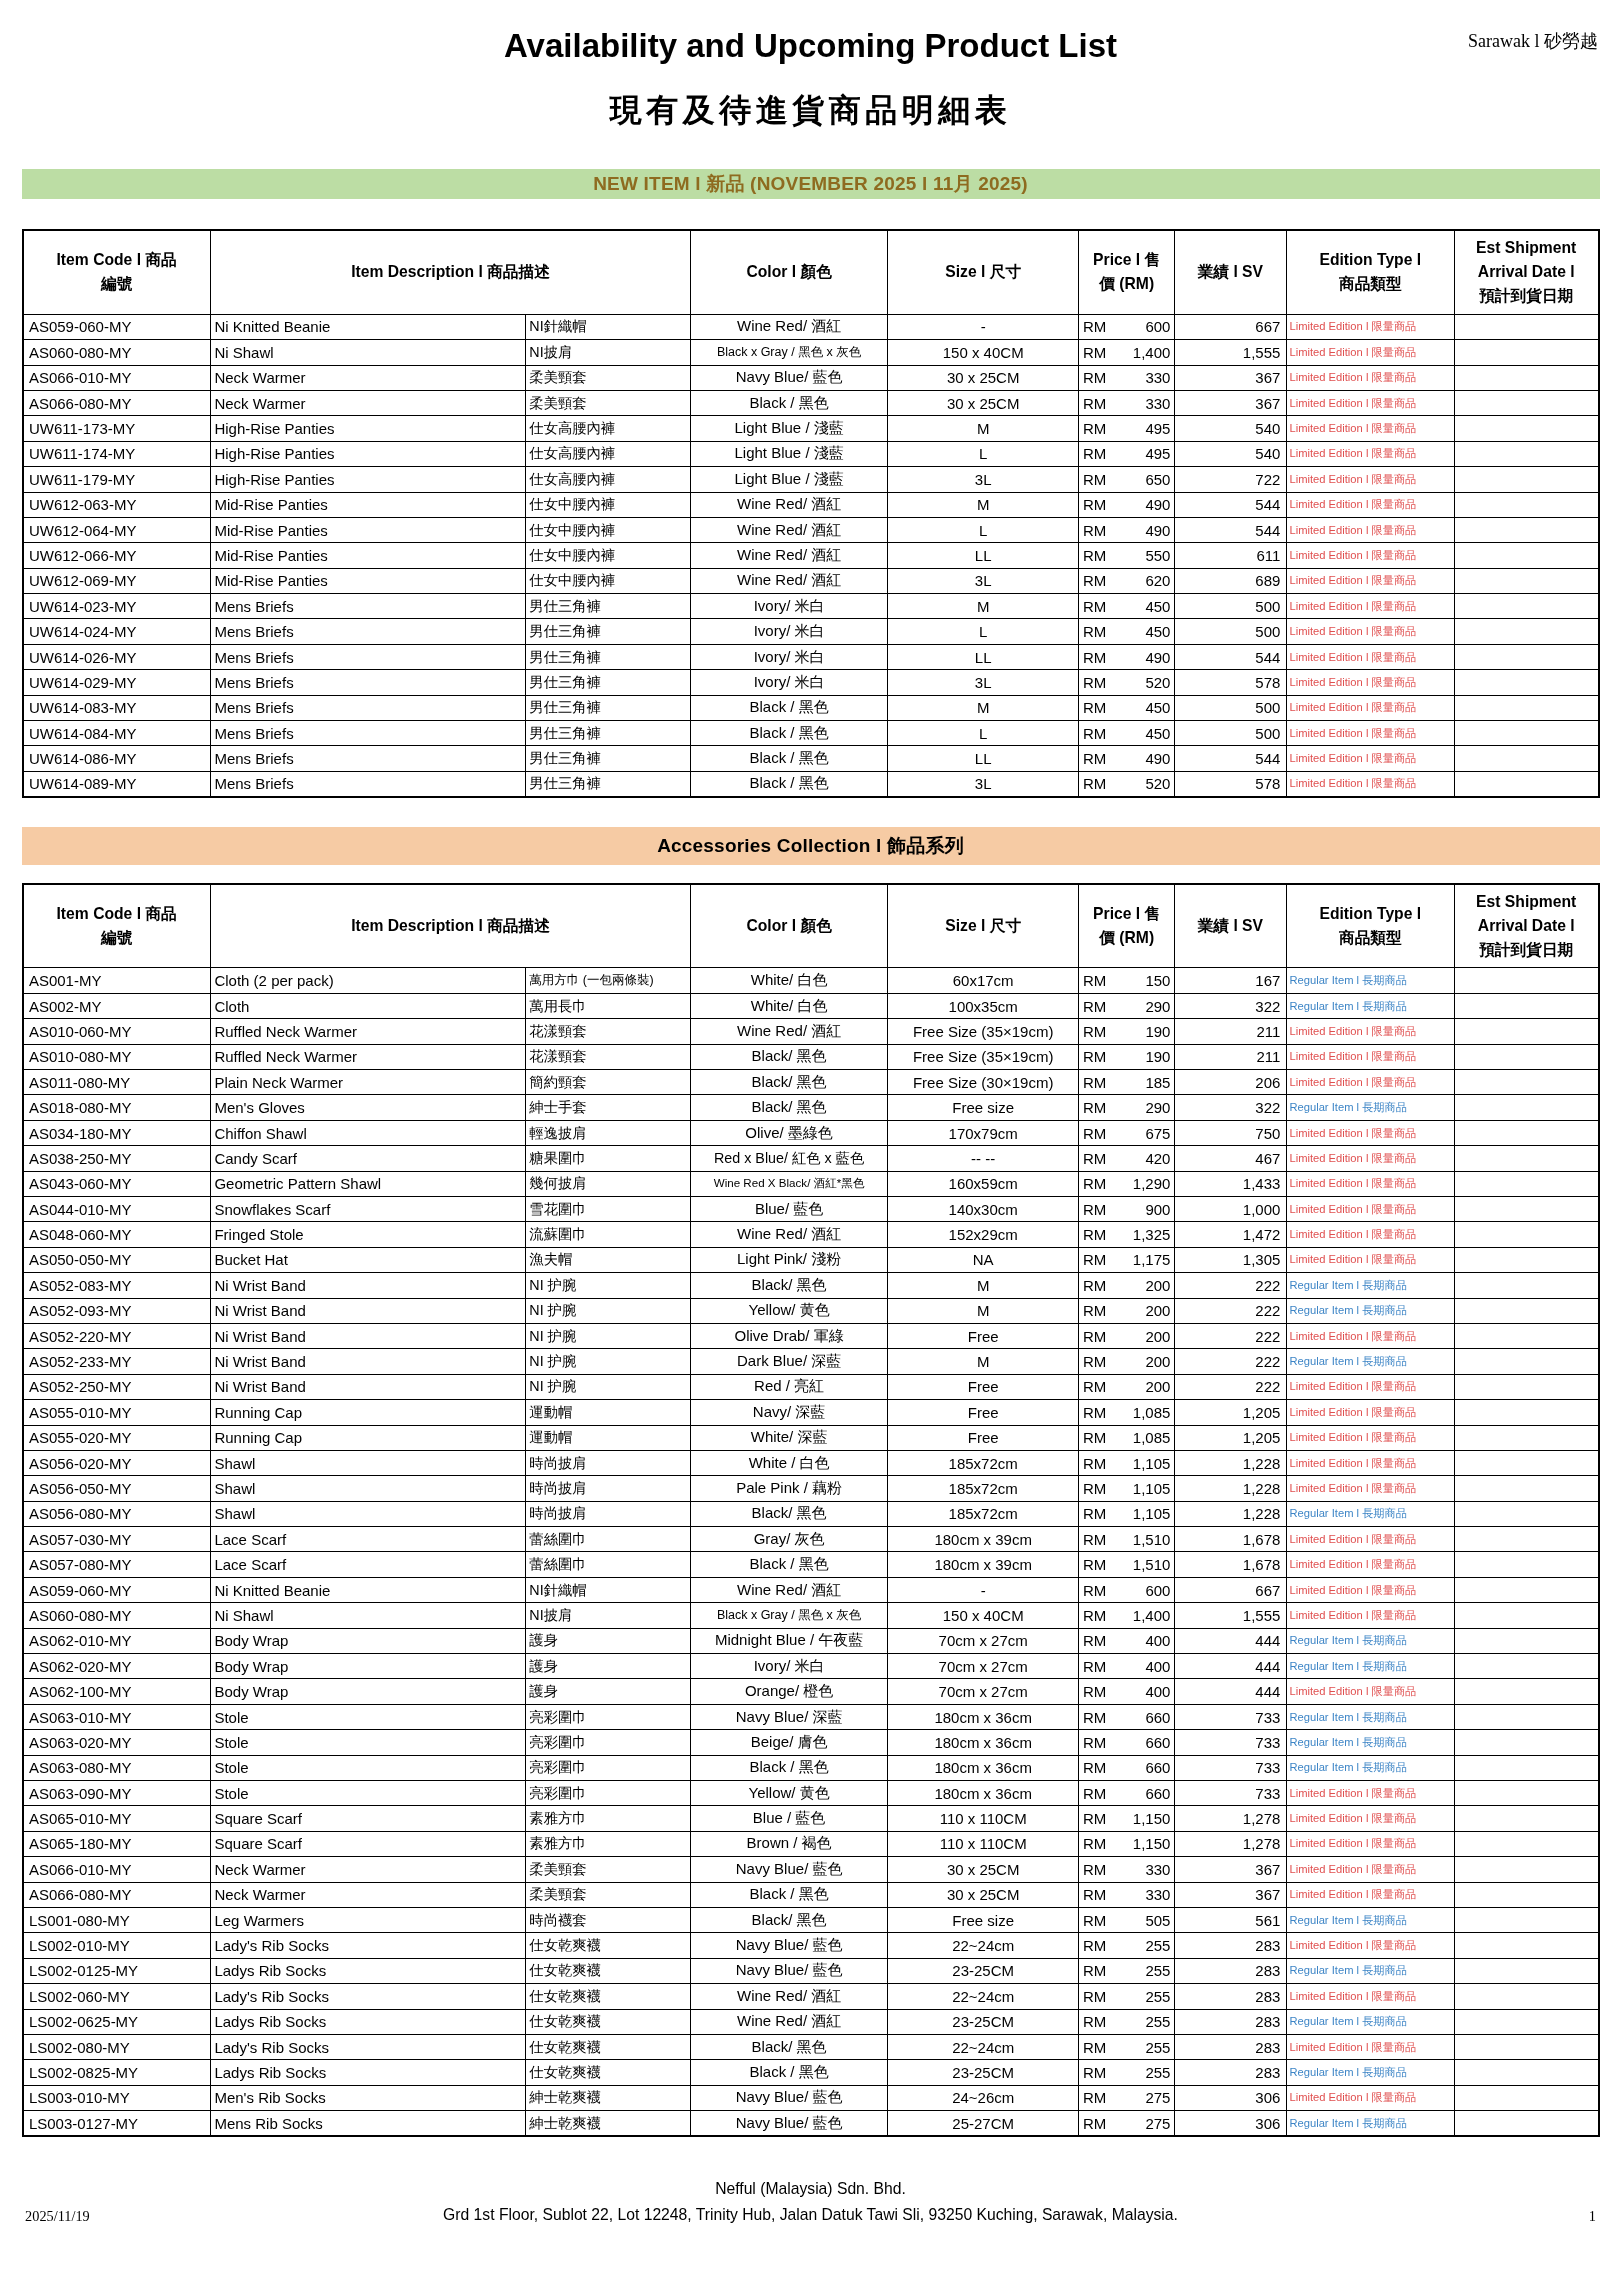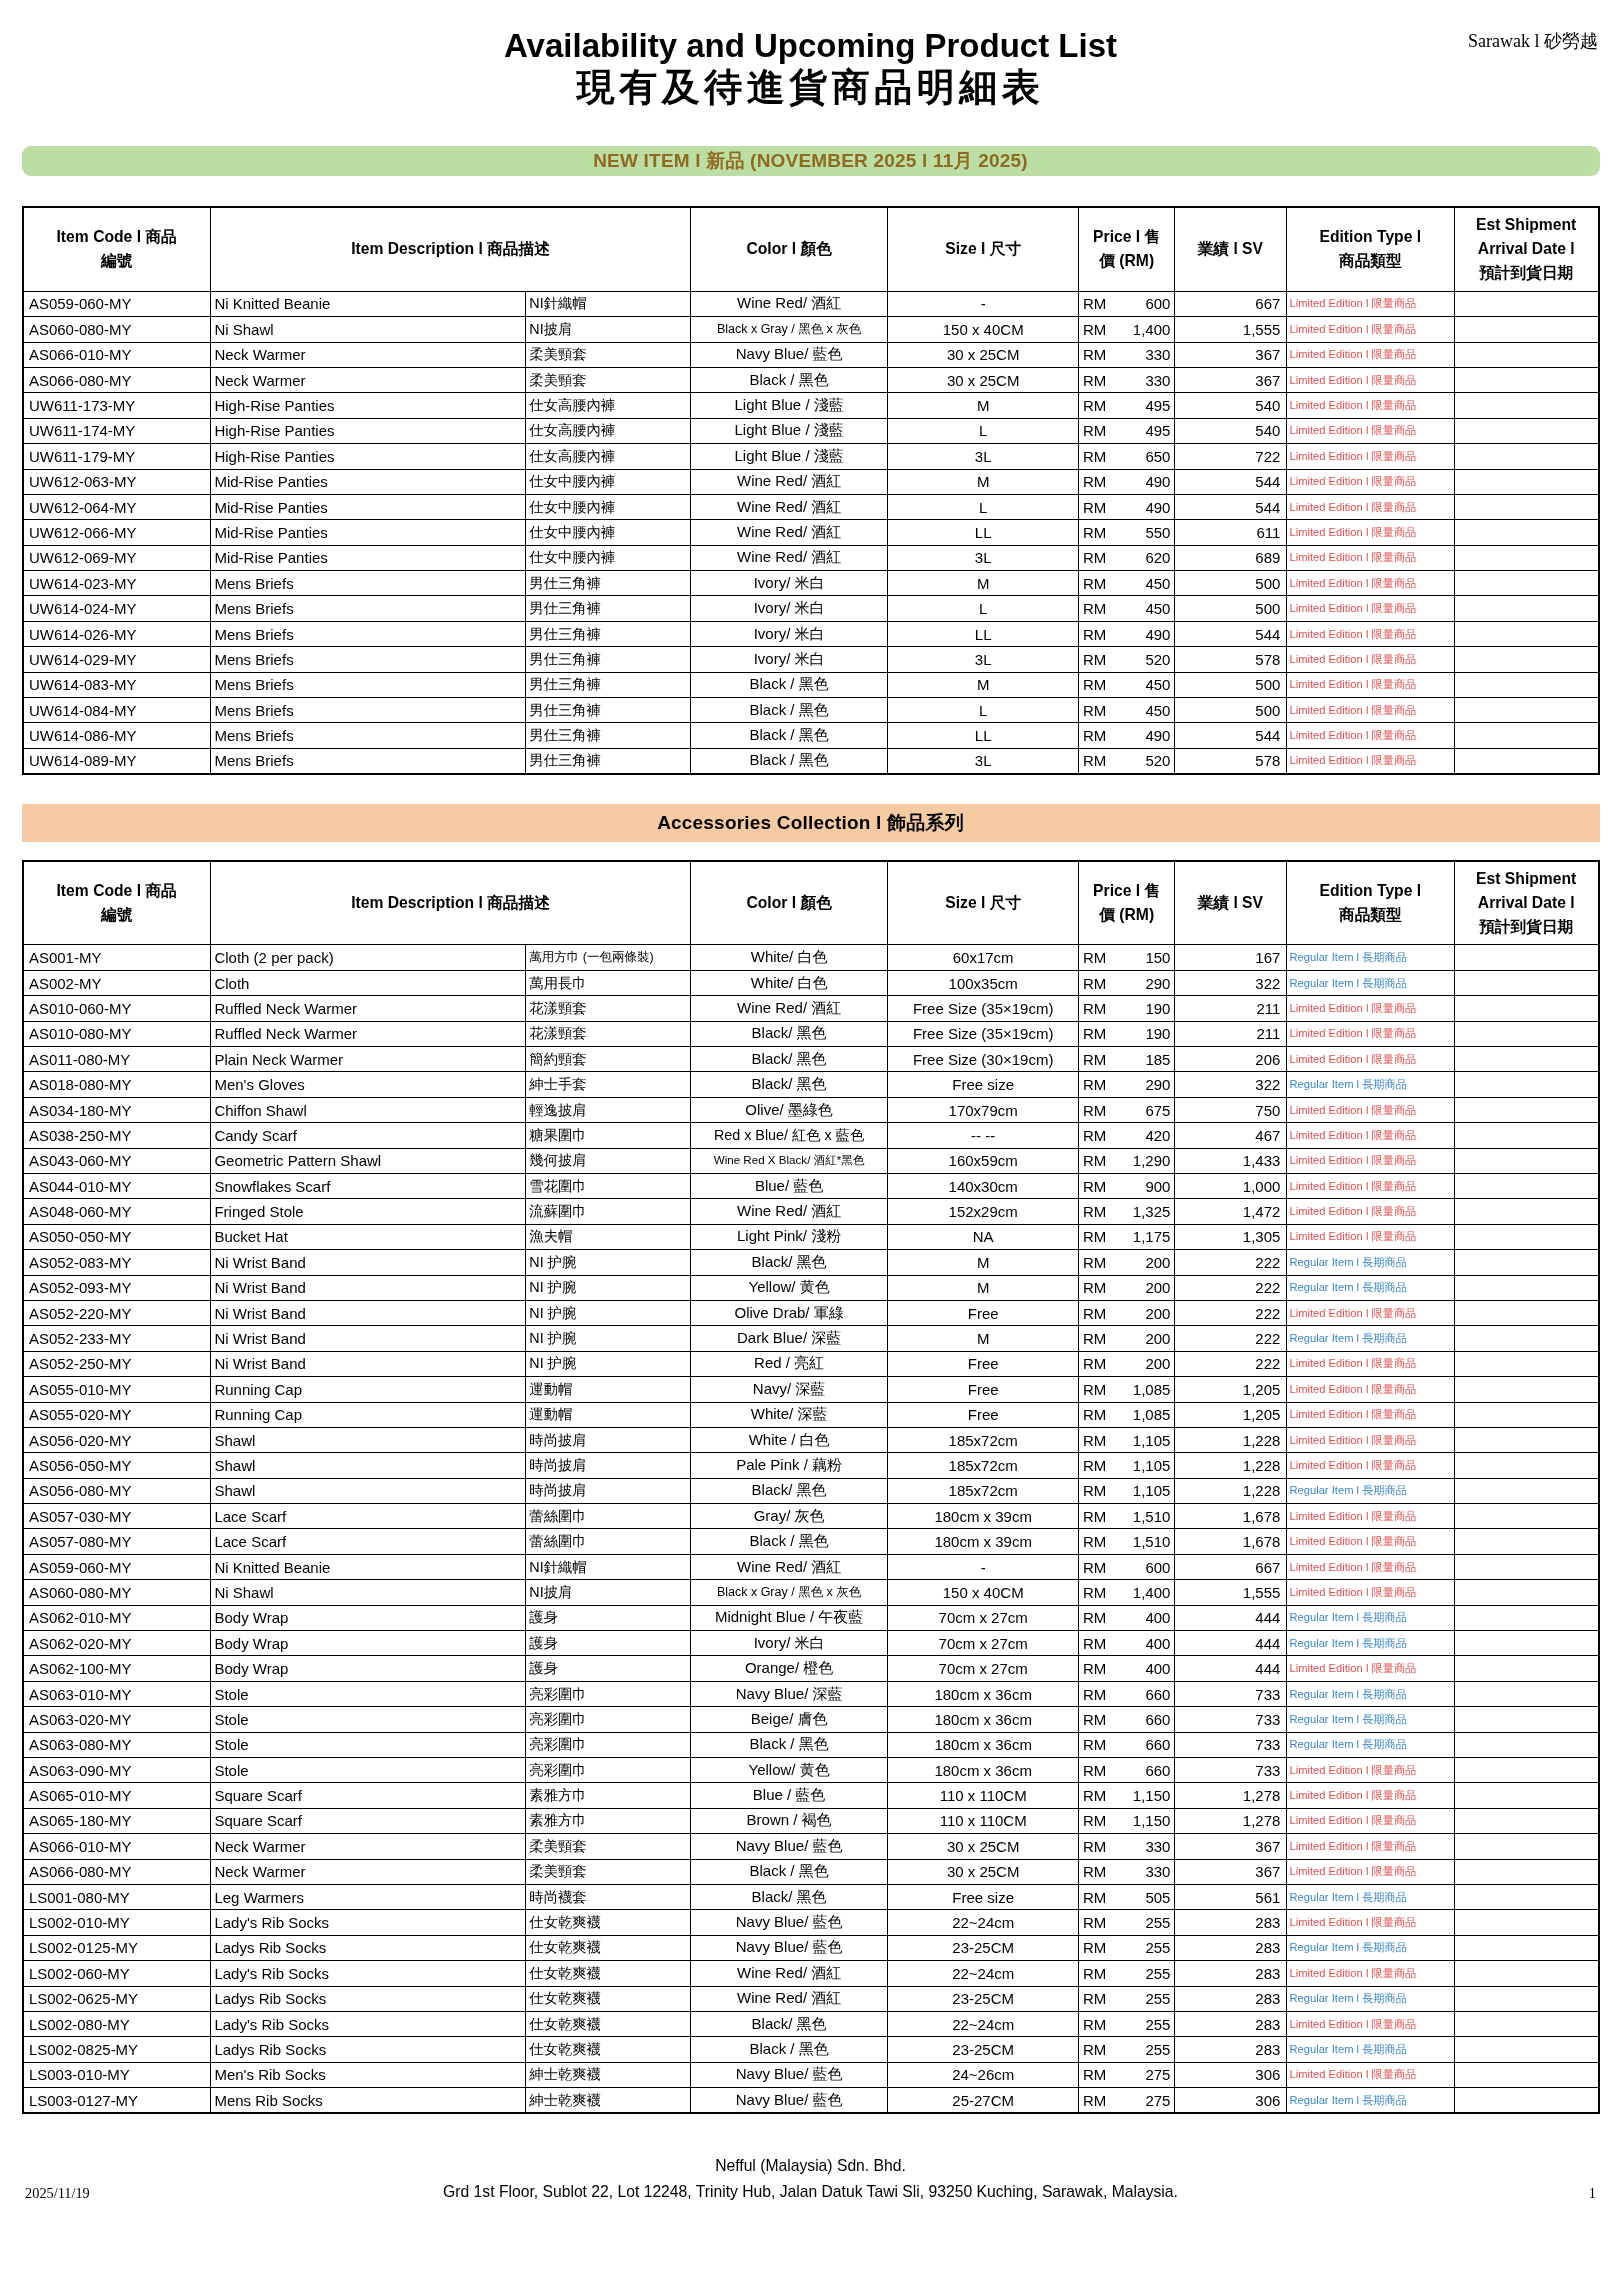--- a/index.html
+++ b/index.html
@@ -1,23 +1,23 @@
 <!DOCTYPE html>
 <html lang="en" style="--limited: #e04f4f; --regular: #3d85c6; --banner1_bg: #bcdda4; --banner1_text: #8e6b20; --banner2_bg: #f6cba4;font-size:14.3px"><head>
 <meta charset="utf-8">
 <style>
   html,body{margin:0;padding:0;background:#fff;}
   body{width:1621px;height:2293px;position:relative;overflow:hidden;
        font-family:"Liberation Sans","DejaVu Sans",sans-serif;color:#000;}
   .page{position:relative;padding:25px 21.5px 0 21.5px;box-sizing:border-box;width:1621px;}
   .title-en{text-align:center;font-size:33px;font-weight:bold;line-height:41px;}
-  .title-zh{text-align:center;font-size:38px;font-weight:bold;line-height:36px;margin-top:3px;letter-spacing:4.5px;}
+  .title-zh{text-align:center;font-size:32px;font-weight:bold;line-height:36px;margin-top:26px;letter-spacing:4.5px;}
   .region{position:absolute;top:29px;right:23px;font-family:"Liberation Serif","DejaVu Serif",serif;font-size:18px;}
   .banner{text-align:center;font-weight:bold;font-size:19px;letter-spacing:0.2px;}
-  .banner-new{margin-top:41px;height:30px;line-height:30px;background:var(--banner1_bg,#bcdda4);color:var(--banner1_text,#8e6b20);border-radius:9px;}
+  .banner-new{margin-top:41px;height:30px;line-height:30px;background:var(--banner1_bg,#bcdda4);color:var(--banner1_text,#8e6b20);}
   .banner-acc{margin-top:29px;height:38px;line-height:38px;background:var(--banner2_bg,#f6cba4);color:#000;}
   table.data-table{border-collapse:collapse;width:100%;table-layout:fixed;border:2.7px solid #000;}
   .t1{margin-top:30px;}
   .t2{margin-top:18px;}
   th,td{border:1.8px solid #000;box-sizing:border-box;}
   th{font-size:15.7px;font-weight:bold;line-height:24px;white-space:pre-line;vertical-align:middle;
      text-align:center;padding:5.4px 1.8px;}
   td{height:25.4px;font-size:15px;vertical-align:middle;padding:0 3.6px;white-space:nowrap;overflow:hidden;}
   .c-code{padding-left:5.4px;text-align:left;}
   .c-desc-en{text-align:left;}

